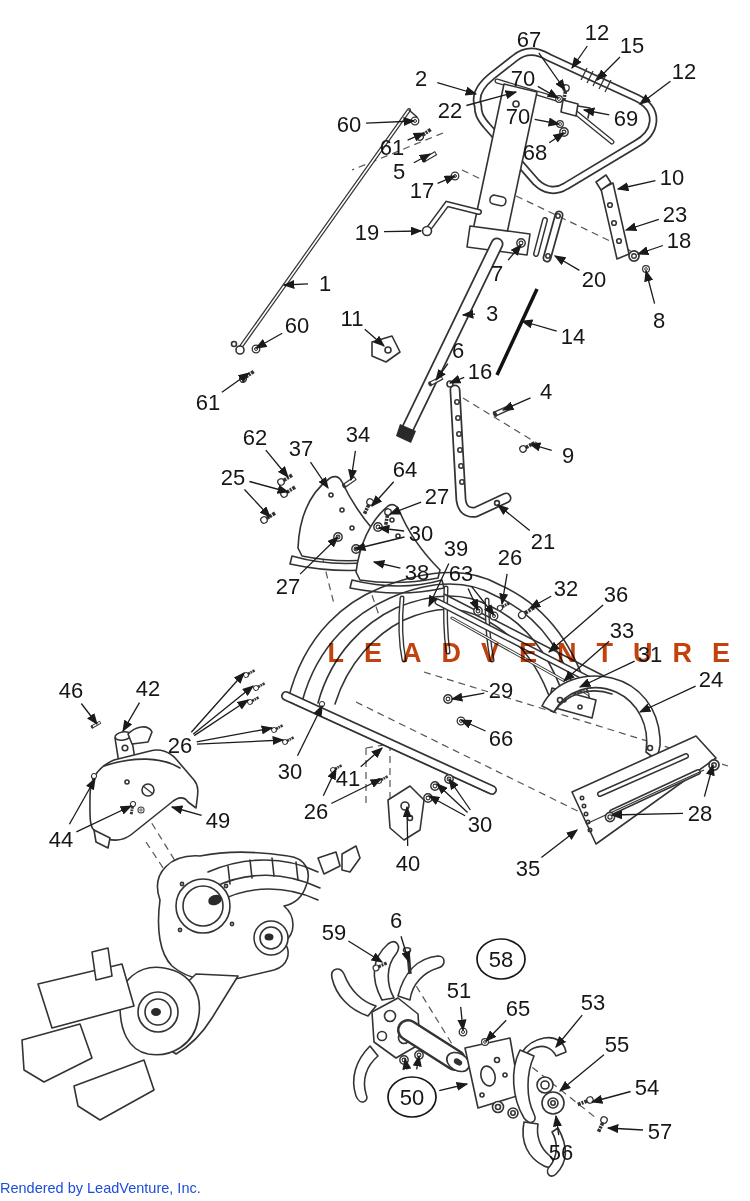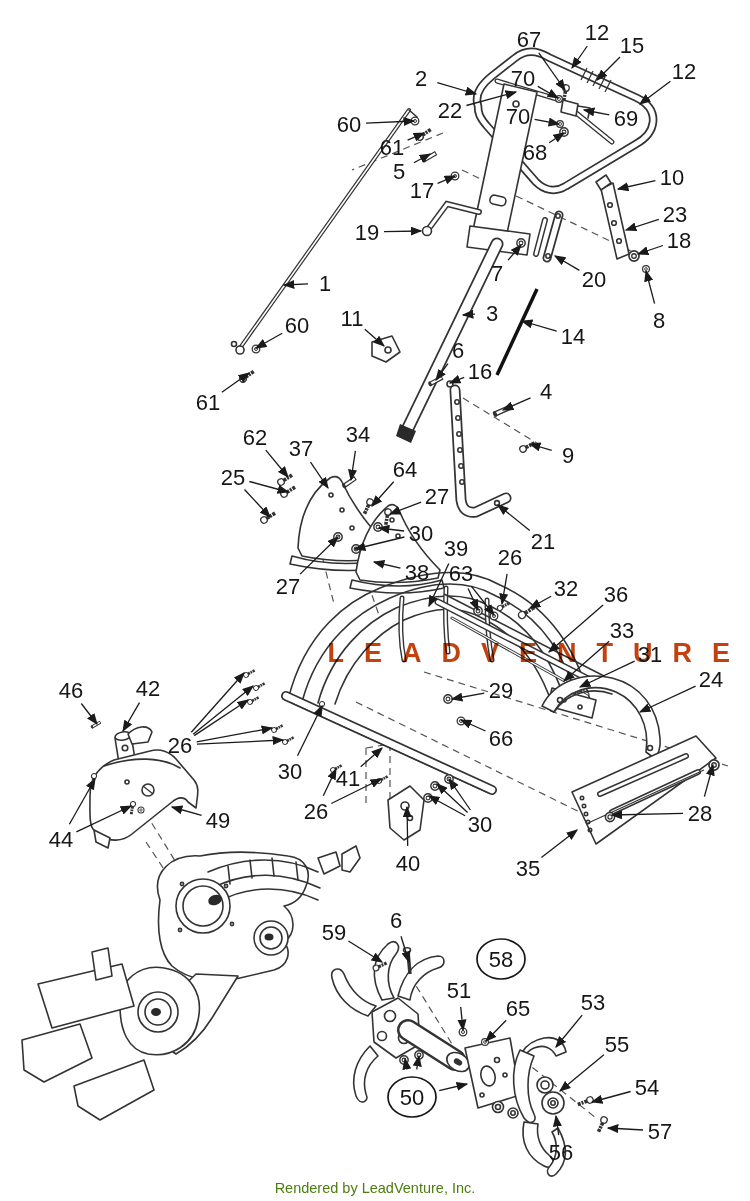--- a/index.html
+++ b/index.html
@@ -2,22 +2,22 @@
 <html><head>
 <meta charset="utf-8">
 <style>
   html,body{margin:0;padding:0;background:#f4f4f4}
   .page{position:relative;width:750px;height:1201px;margin:0 auto;background:#ffffff;overflow:hidden;
         font-family:"Liberation Sans",sans-serif}
   .layer{position:absolute;left:0;top:0}
   .watermark{position:absolute;left:110px;top:638px;width:640px;text-align:right;
              font-size:27px;font-weight:bold;letter-spacing:20px;color:#c2410c;
              mix-blend-mode:multiply;pointer-events:none;user-select:none}
-  .footer{position:absolute;left:0;top:1180px;width:750px;text-align:center;
-          font-size:14.5px;color:#4d7c0f}
+  .footer{position:absolute;left:0;top:1180px;width:750px;text-align:left;
+          font-size:14.5px;color:#1d4ed8}
   
   .ln{stroke:#333;fill:none;stroke-width:1.6;stroke-linecap:round;stroke-linejoin:round}
   .fw{fill:#fff;stroke:#333;stroke-width:1.6;stroke-linejoin:round}
   .dk{stroke:#333;fill:none;stroke-linecap:round}
   .wh{stroke:#fff;fill:none;stroke-linecap:round}
   .dsh{stroke:#555;stroke-width:1.2;stroke-dasharray:7 5;fill:none}
   .cnum{font-size:22px;fill:#161616;font-weight:500;text-anchor:middle;
         font-family:"Liberation Sans",sans-serif}
   .leader{stroke:#1a1a1a;stroke-width:1.3;fill:none}
   .cring{fill:none;stroke:#161616;stroke-width:1.7}

